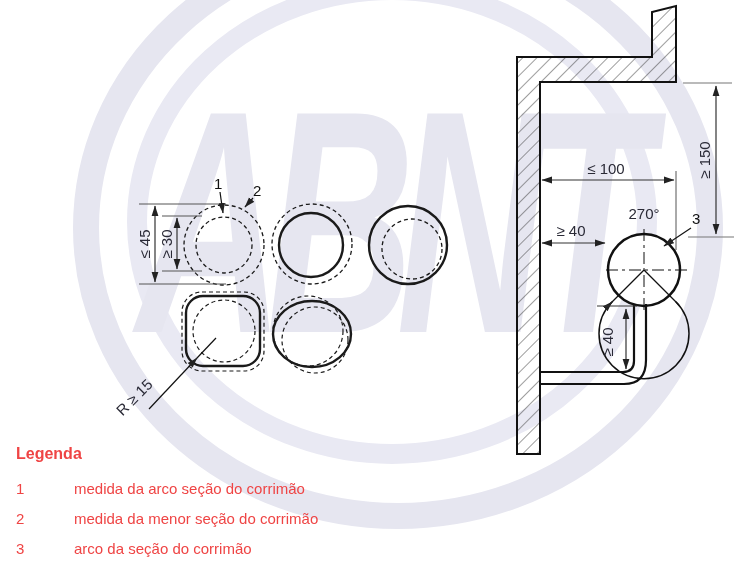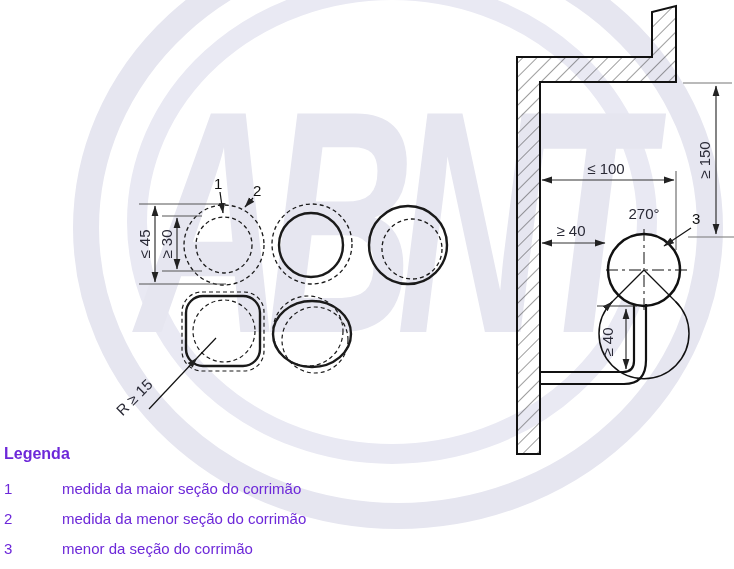--- a/index.html
+++ b/index.html
@@ -17,24 +17,24 @@
     font-size: 15px;
     fill: #2a2a36;
   }
   .callout-text {
     font-family: "Liberation Sans", sans-serif;
     font-size: 15px;
     fill: #111111;
   }
   .legend {
     position: absolute;
-    left: 4px;
+    left: 16px;
     top: 444px;
     width: 520px;
-    color: #6d28d9;
+    color: #ef4444;
   }
   .legend-title {
     margin: 0;
     font-size: 16px;
     font-weight: bold;
     line-height: 19px;
   }
   .legend-rows { margin-top: 16px; }
   .legend-row {
     display: flex;
@@ -175,26 +175,26 @@
         <text class="dim-text" transform="translate(613,342) rotate(-90)" text-anchor="middle">≥ 40</text>
       </g>
     </g>
   </svg>
 
   <div class="legend">
     <h3 class="legend-title">Legenda</h3>
     <div class="legend-rows">
       <div class="legend-row">
         <span class="legend-num">1</span>
-        <span class="legend-label">medida da maior seção do corrimão</span>
+        <span class="legend-label">medida da arco seção do corrimão</span>
       </div>
       <div class="legend-row">
         <span class="legend-num">2</span>
         <span class="legend-label">medida da menor seção do corrimão</span>
       </div>
       <div class="legend-row">
         <span class="legend-num">3</span>
-        <span class="legend-label">menor da seção do corrimão</span>
+        <span class="legend-label">arco da seção do corrimão</span>
       </div>
     </div>
   </div>
 
 </div>
 
 </body></html>

